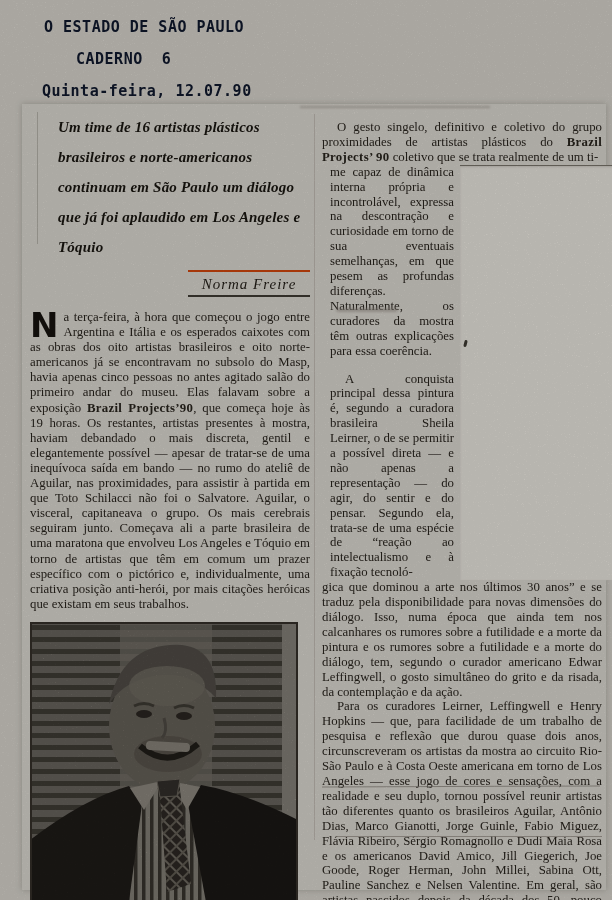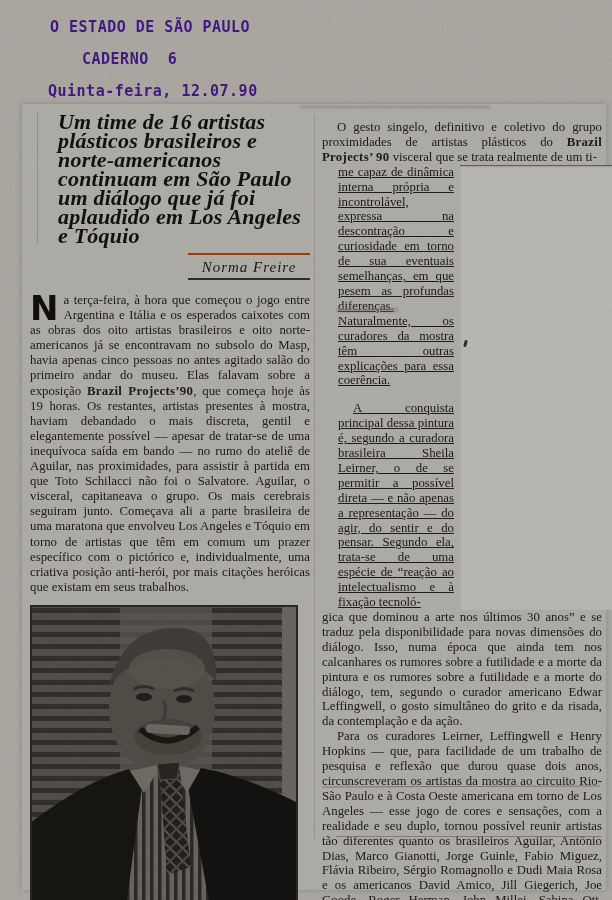--- a/index.html
+++ b/index.html
@@ -12,34 +12,34 @@
   
   .clip-sheet{
     position:absolute;left:22px;top:104px;width:584px;height:786px;
     background:#cac7c0;
     box-shadow:0 0 6px rgba(90,85,78,.35);
   }
   
   .tw{
     position:absolute;
     font-family:"DejaVu Sans Mono","Liberation Mono",monospace;
-    font-weight:bold;font-size:15px;color:#4c1d95;
-    white-space:pre;letter-spacing:.5px;margin-left:6px;
+    font-weight:bold;font-size:15px;color:#0f172a;
+    white-space:pre;letter-spacing:.5px;
   }
   .tw1{left:44px;top:18px;}
   .tw2{left:76px;top:50px;}
   .tw3{left:42px;top:82px;}
   
   .left-col{position:absolute;left:30px;top:112px;width:280px;}
   .right-col{position:absolute;left:322px;top:120px;width:280px;}
   
   .headline{
     margin-left:28px;width:250px;
     font-style:italic;font-weight:bold;
-    font-size:22px;line-height:19px;color:#17140f;
+    font-size:15px;line-height:30px;color:#17140f;
     letter-spacing:.2px;
   }
   
   .byline-box{
     margin:8px 0 0 158px;width:122px;
     border-top:2px solid #c2410c;border-bottom:2px solid #3a362f;
     text-align:center;padding:3px 0 2px 0;
   }
   .byline-box span{
     font-style:italic;font-size:15px;letter-spacing:1px;color:#201c16;
@@ -54,21 +54,21 @@
     font-family:"DejaVu Sans","Liberation Sans",sans-serif;
     font-weight:900;font-size:34px;line-height:28px;
     color:#14110d;margin:1px 5px 0 0;
   }
   b.inline-bold{font-weight:bold;letter-spacing:.3px;}
   
   .rc-p{font-size:12.8px;line-height:14.9px;text-align:justify;color:#26221c;}
   .rc-p.indent{text-indent:15px;}
   .rc-mid{display:flex;align-items:stretch;}
   .rc-narrow{width:132px;flex:0 0 132px;}
-  .rc-narrow .rc-p{margin:0 0 13px 16px;text-decoration:underline;}
+  .rc-narrow .rc-p{margin:0 0 13px 8px;}
   .rc-narrow .rc-p:last-child{margin-bottom:0;}
   .cutout{
     flex:1 1 auto;margin-right:-12px;margin-left:6px;
     background:#d7d4cd;border-top:1px solid #716c64;
     box-shadow:inset 0 1px 2px rgba(120,115,106,.25);
   }
   .rc-wide-cont{margin-top:2px;}
   .rc-para-gap{margin-top:13px;}
   
   .photo-wrap{margin-top:10px;width:268px;}
@@ -156,21 +156,21 @@
         <path d="M127,159 L150,157 L147,174 L130,175 Z" fill="none" stroke="#8f887c" stroke-width="1"></path>
       </g>
       <rect width="268" height="302" filter="url(#grain)" opacity="0.32"></rect>
       <rect x="1" y="1" width="266" height="300" fill="none" stroke="#302c26" stroke-width="2"></rect>
       <rect x="0" y="296" width="268" height="3" fill="#3a362f" opacity="0.8"></rect>
     </svg>
   </div>
 </div>
 
 <div class="right-col">
-  <p class="rc-p indent" style="margin:0"><span>O gesto singelo, definitivo e coletivo do grupo proximidades de artistas plásticos do </span><b class="inline-bold">Brazil Projects’ 90</b><span> visceral que se trata realmente de um ti-</span></p>
+  <p class="rc-p indent" style="margin:0"><span>O gesto singelo, definitivo e coletivo do grupo proximidades de artistas plásticos do </span><b class="inline-bold">Brazil Projects’ 90</b><span> coletivo que se trata realmente de um ti-</span></p>
 
   <div class="rc-mid">
     <div class="rc-narrow">
       <p class="rc-p">me capaz de dinâmica interna própria e incontrolável, expressa na descontração e curiosidade em torno de sua eventuais semelhanças, em que pesem as profundas diferenças. Naturalmente, os curadores da mostra têm outras explicações para essa coerência.</p>
       <p class="rc-p indent">A conquista principal dessa pintura é, segundo a curadora brasileira Sheila Leirner, o de se permitir a possível direta — e não apenas a representação — do agir, do sentir e do pensar. Segundo ela, trata-se de uma espécie de “reação ao intelectualismo e à fixação tecnoló-</p>
     </div>
     <div class="cutout"></div>
   </div>
 
   <p class="rc-p rc-wide-cont" style="margin:0">gica que dominou a arte nos últimos 30 anos” e se traduz pela disponibilidade para novas dimensões do diálogo. Isso, numa época que ainda tem nos calcanhares os rumores sobre a futilidade e a morte da pintura e os rumores sobre a futilidade e a morte do diálogo, tem, segundo o curador americano Edwar Leffingwell, o gosto simultâneo do grito e da risada, da contemplação e da ação.</p>

